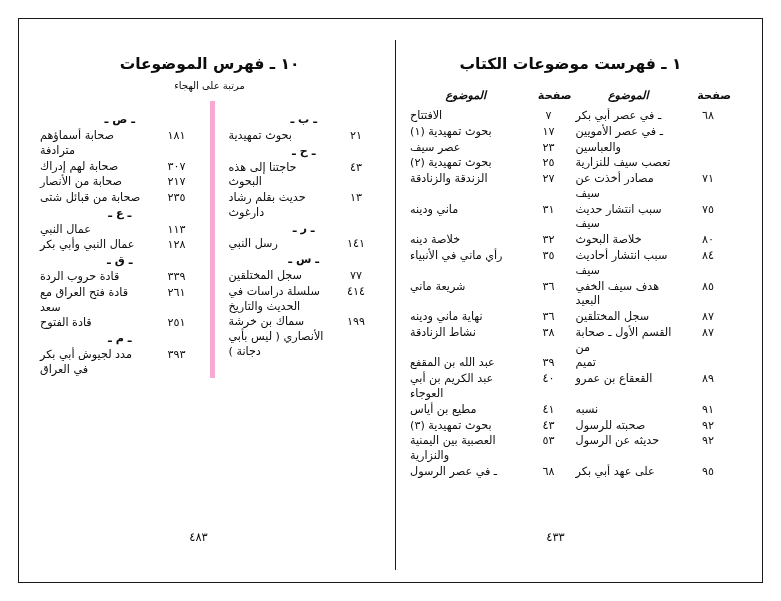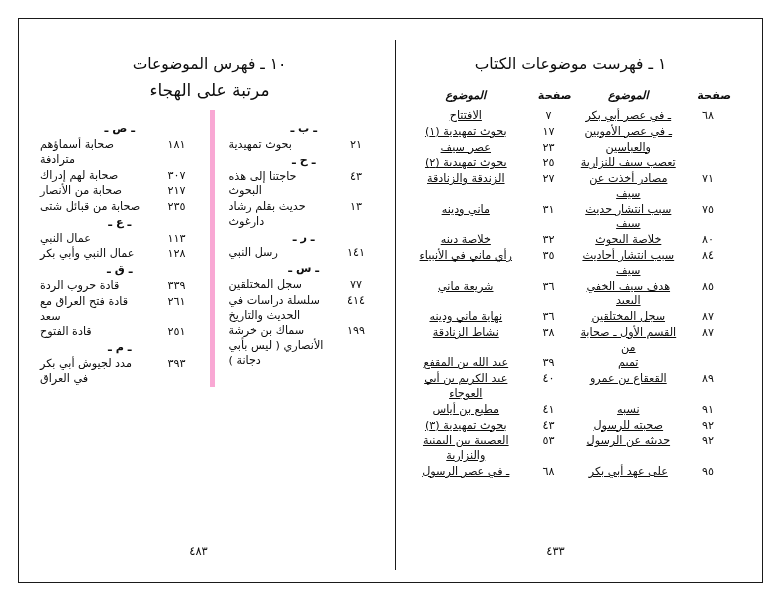--- a/index.html
+++ b/index.html
@@ -50,28 +50,28 @@
     padding: 0 18px 0 12px;
   }
   .col-left {
     width: 366px;
     padding: 0 14px 0 8px;
     border-right: 1px solid #1a1a1a;
   }
   .sec-title {
     text-align: center;
     font-size: 15.5px;
-    font-weight: normal;
+    font-weight: bold;
     letter-spacing: 0;
     margin: 14px 0 2px 0;
     line-height: 1.4;
   }
   .sec-sub {
     text-align: center;
-    font-size: 17px;
+    font-size: 10px;
     margin: 4px 0 2px 0;
   }
   .tbl {
     width: 100%;
     border-collapse: collapse;
     margin-top: 12px;
   }
   .tbl th, .tbl td {
     font-size: 11.2px;
     padding: 1px 2px;
@@ -90,22 +90,20 @@
   .c-page {
     text-align: right;
     width: 46px;
     white-space: nowrap;
   }
   .row-topic {
     text-align: left;
     padding-right: 6px;
   }
   .row-topic.center {
-    text-align: center;
-    text-decoration: underline;
   }
   .row-page {
     text-align: center;
     width: 46px;
     white-space: nowrap;
   }
   
   .tbl4 td, .tbl4 th {
     font-size: 11.2px;
   }
@@ -128,21 +126,21 @@
   }
   .sub-right {
     padding-left: 12px;
     border-left: 5px solid #f9a8d4;
   }
   .sub-left {
     padding-right: 8px;
   }
   .folio {
     position: absolute;
-    bottom: 12px;
+    bottom: 26px;
     width: 100%;
     text-align: center;
     font-size: 11.5px;
   }
   .tight td { padding-top: 0.5px; padding-bottom: 0.5px; }
 </style>
 </head>
 <body>
 
 <div class="page">

